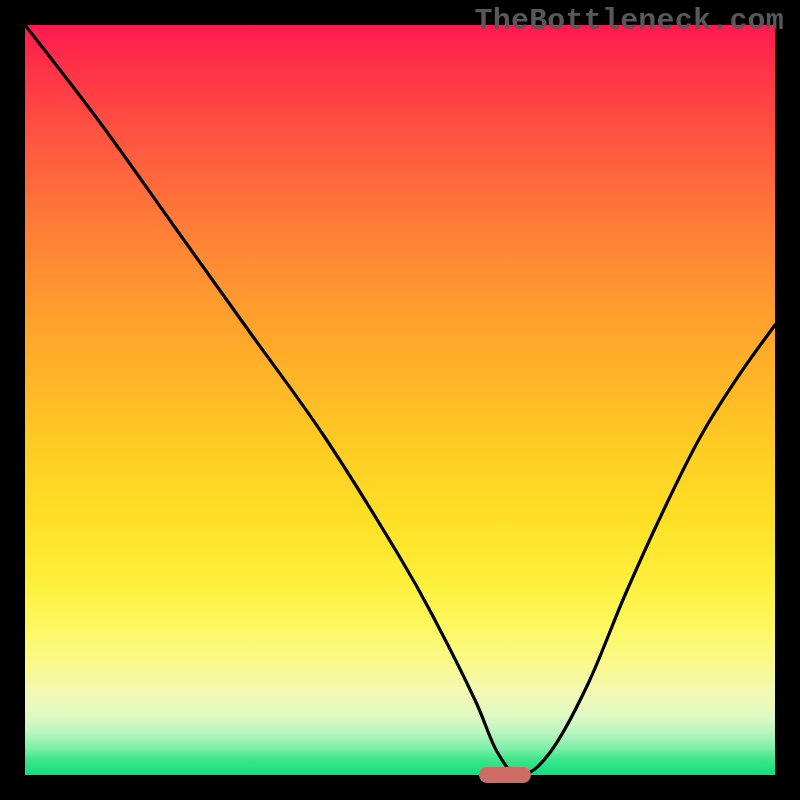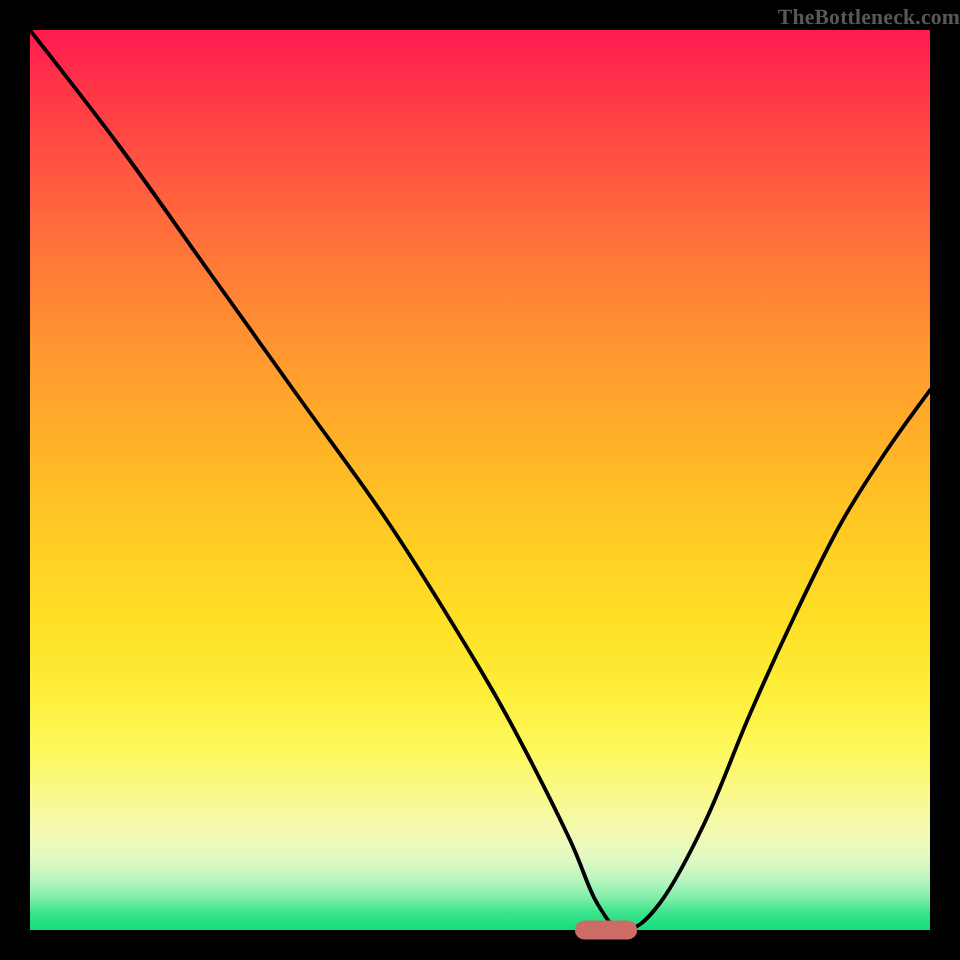--- a/index.html
+++ b/index.html
@@ -32,23 +32,23 @@
       #e2f9c3 92%,
       #b7f5bf 94.5%,
       #7deea8 96.5%,
       #3de48c 98%,
       #14de7c 100%
     );
   }
   .watermark {
     position: absolute;
     top: 4px;
-    right: 0;
-    font-family: Liberation Serif, serif;
-    font-size: 18px;
+    right: 16px;
+    font-family: Liberation Mono, monospace;
+    font-size: 30px;
     font-weight: 600;
     color: #58585a;
     letter-spacing: 0.2px;
   }
   svg.curve {
     position: absolute;
     left: 0;
     top: 0;
     width: 750px;
     height: 750px;

